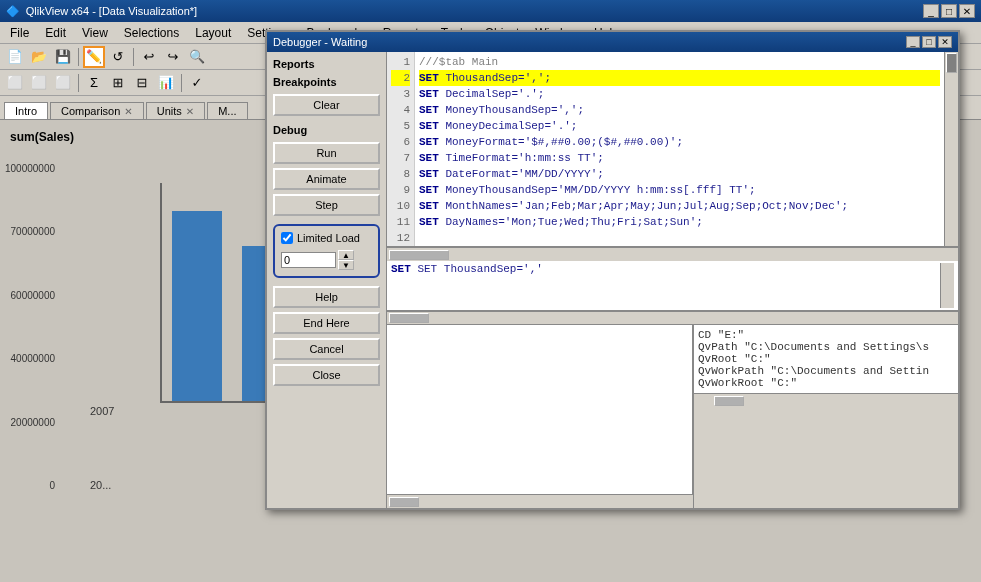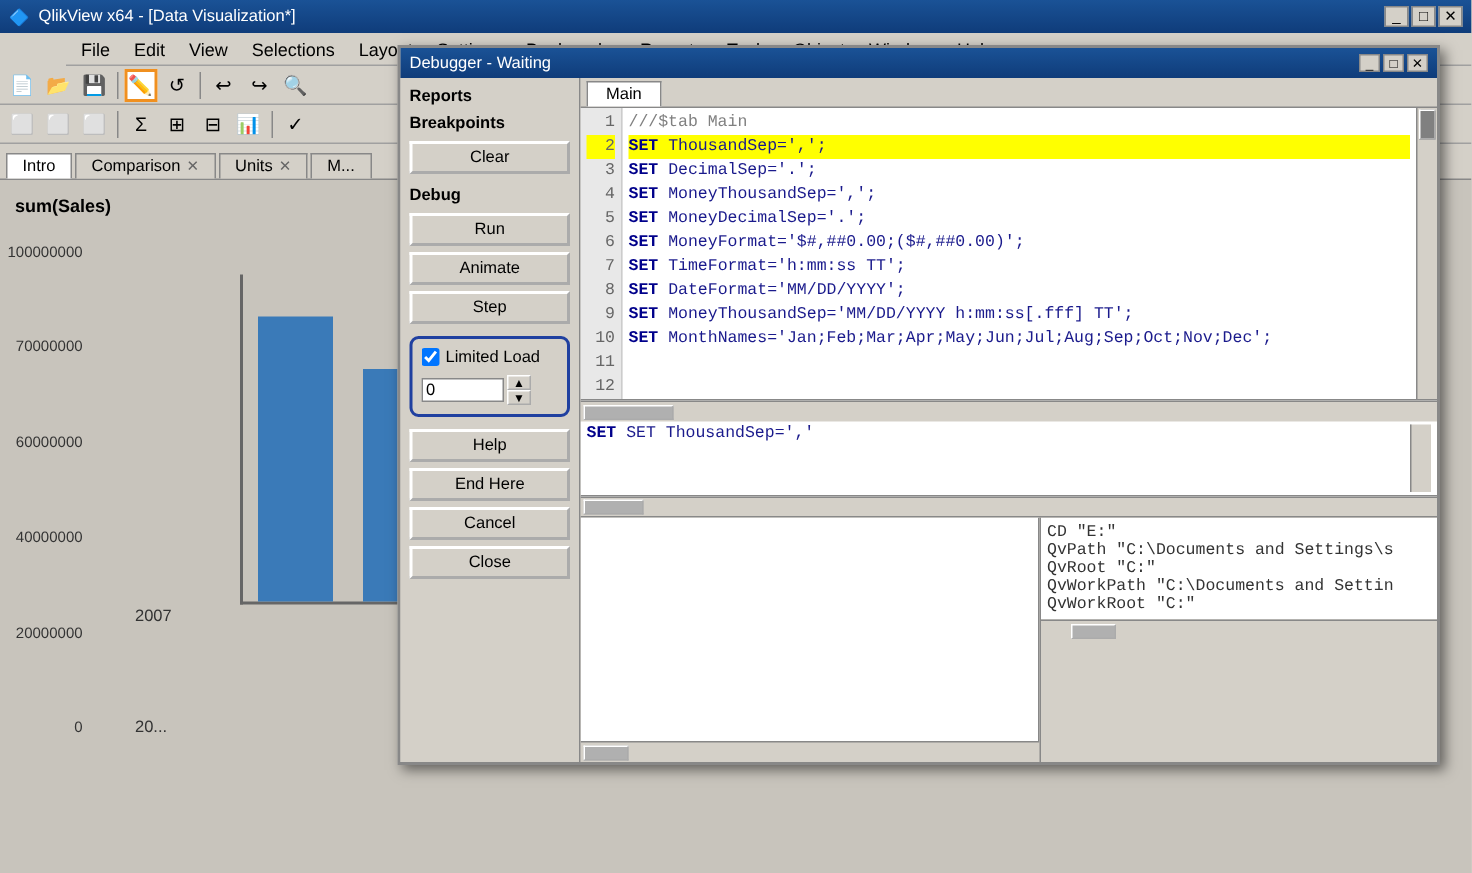--- a/index.html
+++ b/index.html
@@ -37,21 +37,20 @@
     }
 
     
     .menu-bar {
       background: #d4d0c8;
       display: flex;
       align-items: center;
       height: 22px;
       border-bottom: 1px solid #a0a0a0;
       padding: 1px 2px;
-      margin-left: 44px;
     }
     .menu-item {
       padding: 2px 8px;
       font-size: 12px;
       cursor: pointer;
       color: black;
     }
 
     
     .toolbar {
@@ -524,23 +523,20 @@
         </div>
 
         <button class="debugger-btn" style="margin-top:8px;">Help</button>
         <button class="debugger-btn">End Here</button>
         <button class="debugger-btn">Cancel</button>
         <button class="debugger-btn">Close</button>
       </div>
 
       <div class="right-panel">
 
-        <div class="code-tab-bar">
-          <div class="code-tab active">Main</div>
-        </div>
 
         <div class="code-editor">
           <div class="code-gutter">
             <div style="line-height:16px;">1</div>
             <div style="line-height:16px; background:#ffff00;">2</div>
             <div style="line-height:16px;">3</div>
             <div style="line-height:16px;">4</div>
             <div style="line-height:16px;">5</div>
             <div style="line-height:16px;">6</div>
             <div style="line-height:16px;">7</div>
@@ -554,20 +550,21 @@
             <div class="code-line"><span class="kw-comment">///$tab Main</span></div>
             <div class="code-line" style="background:#ffff00;"><span class="kw-set">SET</span> <span style="color:#1a1a8c;">ThousandSep=',';</span></div>
             <div class="code-line"><span class="kw-set">SET</span> <span style="color:#1a1a8c;">DecimalSep='.';</span></div>
             <div class="code-line"><span class="kw-set">SET</span> <span style="color:#1a1a8c;">MoneyThousandSep=',';</span></div>
             <div class="code-line"><span class="kw-set">SET</span> <span style="color:#1a1a8c;">MoneyDecimalSep='.';</span></div>
             <div class="code-line"><span class="kw-set">SET</span> <span style="color:#1a1a8c;">MoneyFormat='$#,##0.00;($#,##0.00)';</span></div>
             <div class="code-line"><span class="kw-set">SET</span> <span style="color:#1a1a8c;">TimeFormat='h:mm:ss TT';</span></div>
             <div class="code-line"><span class="kw-set">SET</span> <span style="color:#1a1a8c;">DateFormat='MM/DD/YYYY';</span></div>
             <div class="code-line"><span class="kw-set">SET</span> <span style="color:#1a1a8c;">MoneyThousandSep='MM/DD/YYYY h:mm:ss[.fff] TT';</span></div>
             <div class="code-line"><span class="kw-set">SET</span> <span style="color:#1a1a8c;">MonthNames='Jan;Feb;Mar;Apr;May;Jun;Jul;Aug;Sep;Oct;Nov;Dec';</span></div>
+            <div class="code-line"><span class="kw-set">SET</span> <span style="color:#1a1a8c;">DayNames='Mon;Tue;Wed;Thu;Fri;Sat;Sun';</span></div>
             <div class="code-line"></div>
           </div>
           <div class="scrollbar-v">
             <div style="height:20px; background:#808080; margin:1px; border:1px outset #fff;"></div>
           </div>
         </div>
 
         <div class="scrollbar-h" style="background:#d4d0c8; border-top:1px solid #888;">
           <div style="width:60px; height:10px; background:#b0b0b0; border:1px outset #fff; margin-left:2px;"></div>
         </div>

